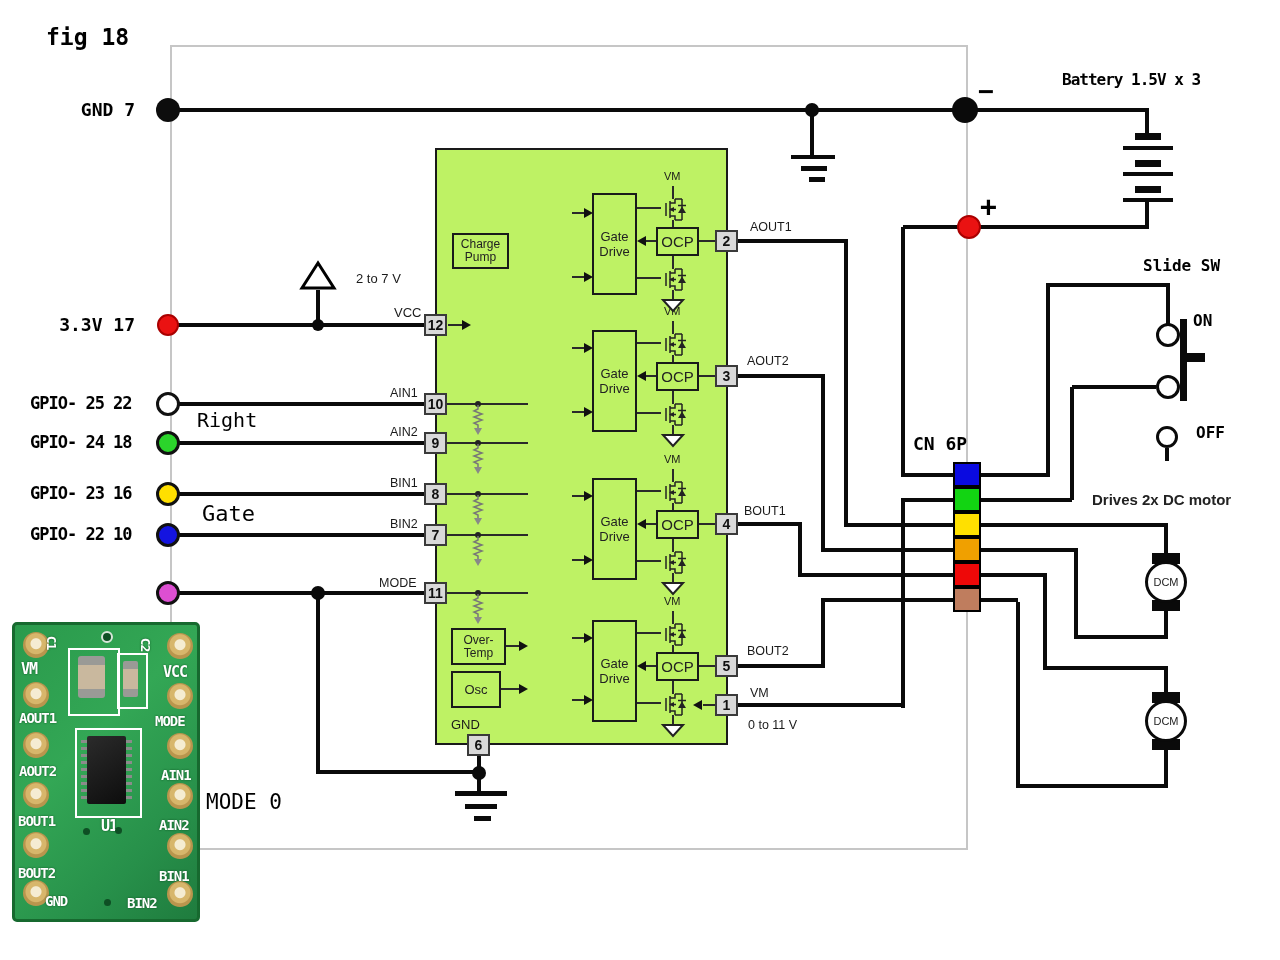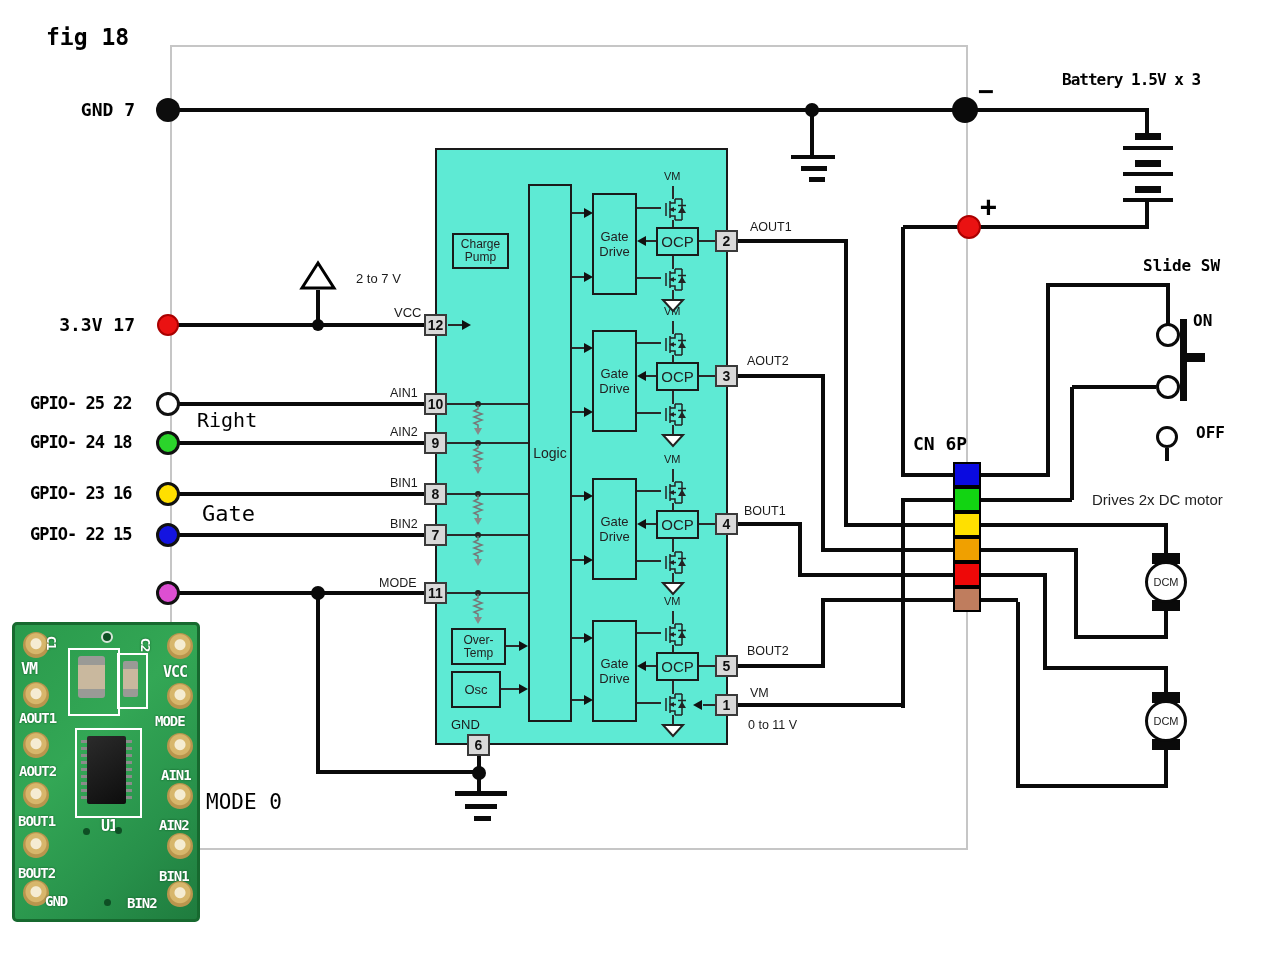--- a/index.html
+++ b/index.html
@@ -1,21 +1,21 @@
 <!DOCTYPE html>
 <html><head>
 <meta charset="utf-8">
 <style>
   html,body{margin:0;padding:0;background:#fff;}
   #stage{position:relative;width:1280px;height:960px;background:#ffffff;overflow:hidden;
          font-family:"Liberation Sans",sans-serif;}
   .w{position:absolute;background:#0a0a0a;}
   .tw{position:absolute;background:#2a2a2a;}
   .dot{position:absolute;border-radius:50%;box-sizing:border-box;}
-  .bx{position:absolute;background:#5eead4;border:2px solid #1a1a1a;box-sizing:border-box;
+  .bx{position:absolute;background:#bef264;border:2px solid #1a1a1a;box-sizing:border-box;
       display:flex;align-items:center;justify-content:center;flex-direction:column;
       font-family:"Liberation Sans",sans-serif;color:#222;text-align:center;}
   .pin{position:absolute;width:23px;height:22px;background:#d9d9d9;border:2px solid #3a3a3a;
        box-sizing:border-box;display:flex;align-items:center;justify-content:center;
        font:bold 14px "Liberation Sans",sans-serif;color:#111;}
   .lab{position:absolute;font-family:"Liberation Sans",sans-serif;color:#1a1a1a;white-space:nowrap;}
   .mlab{position:absolute;font-family:"DejaVu Sans Mono",monospace;color:#000;white-space:nowrap;}
   .arrR{position:absolute;width:0;height:0;border-top:5px solid transparent;
         border-bottom:5px solid transparent;border-left:9px solid #111;}
   .arrL{position:absolute;width:0;height:0;border-top:5px solid transparent;
@@ -123,37 +123,34 @@
   <div class="dot" style="left: 156px; top: 523px; width: 24px; height: 24px; border: 3px solid rgb(17, 17, 17); background-color: rgb(20, 20, 224);"></div>
   <div class="dot" style="left: 156px; top: 581px; width: 24px; height: 24px; border: 3px solid rgb(17, 17, 17); background-color: rgb(221, 79, 210);"></div>
   <div class="dot" style="left:952px;top:97px;width:26px;height:26px;background:#0a0a0a;"></div>
   <div class="dot" style="left:957px;top:215px;width:24px;height:24px;background:#ea1212;border:2px solid #a00;"></div>
 
   <div class="mlab" style="left:25px;top:99px;width:110px;text-align:right;font-size:18px;font-weight:bold;">GND  7</div>
   <div class="mlab" style="left:25px;top:314px;width:110px;text-align:right;font-size:18px;font-weight:bold;">3.3V  17</div>
   <div class="mlab" style="left:30px;top:393px;font-size:17px;font-weight:bold;letter-spacing:-1px;">GPIO- 25  22</div>
   <div class="mlab" style="left:30px;top:432px;font-size:17px;font-weight:bold;letter-spacing:-1px;">GPIO- 24  18</div>
   <div class="mlab" style="left:30px;top:483px;font-size:17px;font-weight:bold;letter-spacing:-1px;text-align:center;">GPIO- 23  16</div>
-  <div class="mlab" style="left:30px;top:524px;font-size:17px;font-weight:bold;letter-spacing:-1px;">GPIO- 22  15</div>
+  <div class="mlab" style="left:30px;top:524px;font-size:17px;font-weight:bold;letter-spacing:-1px;">GPIO- 22  10</div>
   <div class="mlab" style="left:197px;top:408px;font-size:20px;">Right</div>
   <div class="mlab" style="left:202px;top:501px;font-size:22px;">Gate</div>
   <div class="mlab" style="left:206px;top:790px;font-size:21px;">MODE 0</div>
 
   <svg style="left:299px;top:261px;" width="38" height="30" viewBox="0 0 38 30">
       <polygon points="19,2 3,27 35,27" fill="#fff" stroke="#000" stroke-width="3"></polygon>
     </svg>
   <div class="lab" style="left:356px;top:271px;font-size:13px;">2 to 7 V</div>
 
   <div class="bx" style="left:435px;top:148px;width:293px;height:597px;"></div>
   <div class="bx" style="left:452px;top:233px;width:57px;height:36px;font-size:12px;line-height:13px;">
     <span>Charge</span>
     <span>Pump</span>
-  </div>
-  <div class="bx" style="left:528px;top:184px;width:44px;height:538px;font-size:14px;">
-    <span>Logic</span>
   </div>
   <div class="bx" style="left:451px;top:628px;width:55px;height:37px;font-size:12px;line-height:13px;">
     <span>Over-</span>
     <span>Temp</span>
   </div>
   <div class="bx" style="left:451px;top:671px;width:50px;height:37px;font-size:13px;">
     <span>Osc</span>
   </div>
 
   <div class="bx" style="left:592px;top:193px;width:45px;height:102px;font-size:13px;line-height:15px;border-width:2.5px;">
@@ -481,21 +478,21 @@
   <div class="mlab" style="left:1196px;top:423px;font-size:16px;font-weight:bold;">OFF</div>
 
   <div class="mlab" style="left:913px;top:433px;font-size:18px;font-weight:bold;">CN 6P</div>
   <div class="sq" style="left: 953px; top: 462px; background-color: rgb(10, 10, 224);"></div>
   <div class="sq" style="left: 953px; top: 487px; background-color: rgb(18, 212, 18);"></div>
   <div class="sq" style="left: 953px; top: 512px; background-color: rgb(255, 224, 0);"></div>
   <div class="sq" style="left: 953px; top: 537px; background-color: rgb(240, 160, 0);"></div>
   <div class="sq" style="left: 953px; top: 562px; background-color: rgb(238, 8, 8);"></div>
   <div class="sq" style="left: 953px; top: 587px; background-color: rgb(191, 125, 94);"></div>
 
-  <div class="lab" style="left:1092px;top:491px;font-size:15px;color:#222;">Drives 2x DC motor</div>
+  <div class="lab" style="left:1092px;top:491px;font-size:15px;color:#222;font-weight:bold;">Drives 2x DC motor</div>
   <div class="w" style="left:1152px;top:553px;width:28px;height:11px;"></div>
   <div class="w" style="left:1152px;top:600px;width:28px;height:11px;"></div>
   <div class="swc" style="left:1145px;top:561px;width:42px;height:42px;display:flex;align-items:center;justify-content:center;">
     <span style="font:11px 'Liberation Sans',sans-serif;color:#222;">DCM</span>
   </div>
   <div class="w" style="left:1152px;top:692px;width:28px;height:11px;"></div>
   <div class="w" style="left:1152px;top:739px;width:28px;height:11px;"></div>
   <div class="swc" style="left:1145px;top:700px;width:42px;height:42px;display:flex;align-items:center;justify-content:center;">
     <span style="font:11px 'Liberation Sans',sans-serif;color:#222;">DCM</span>
   </div>

